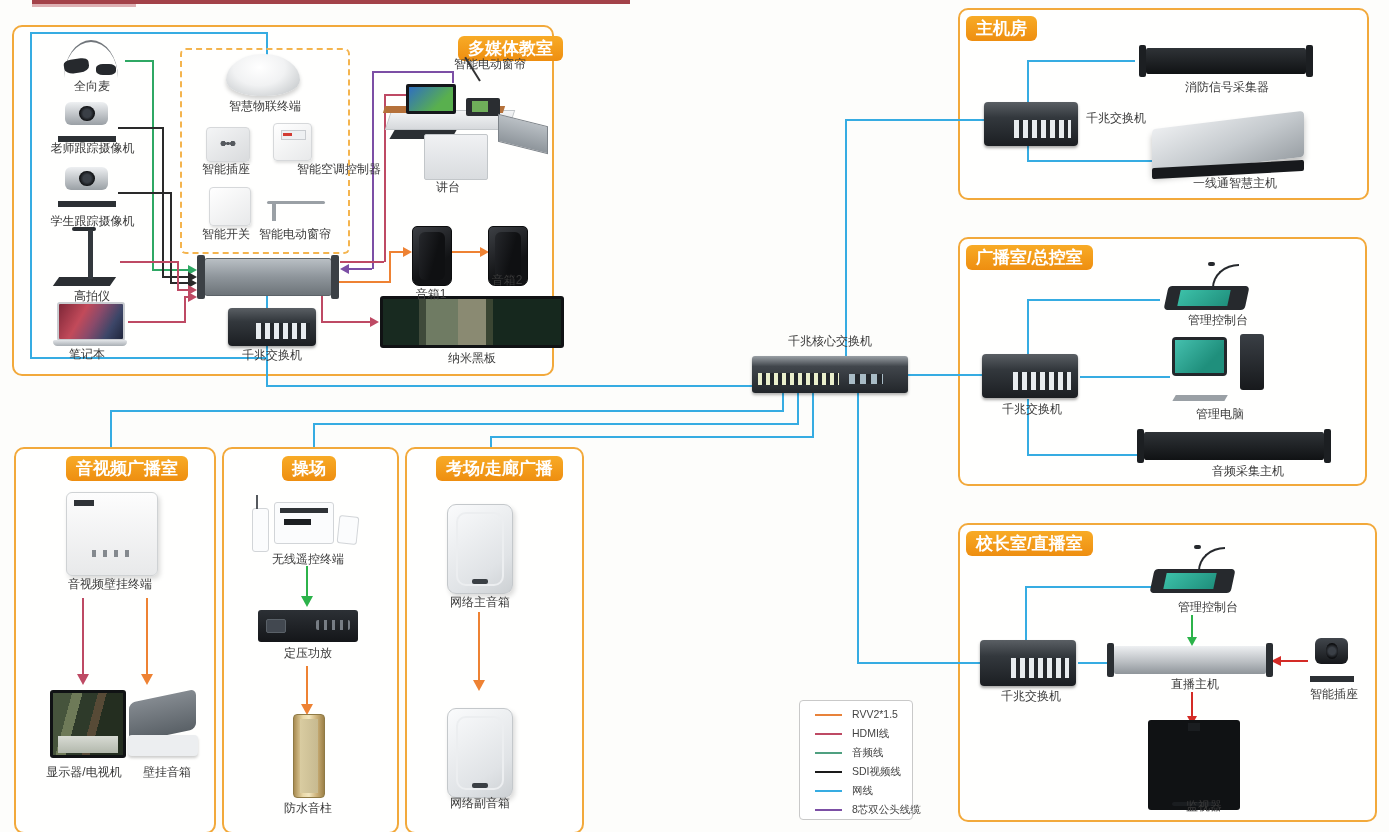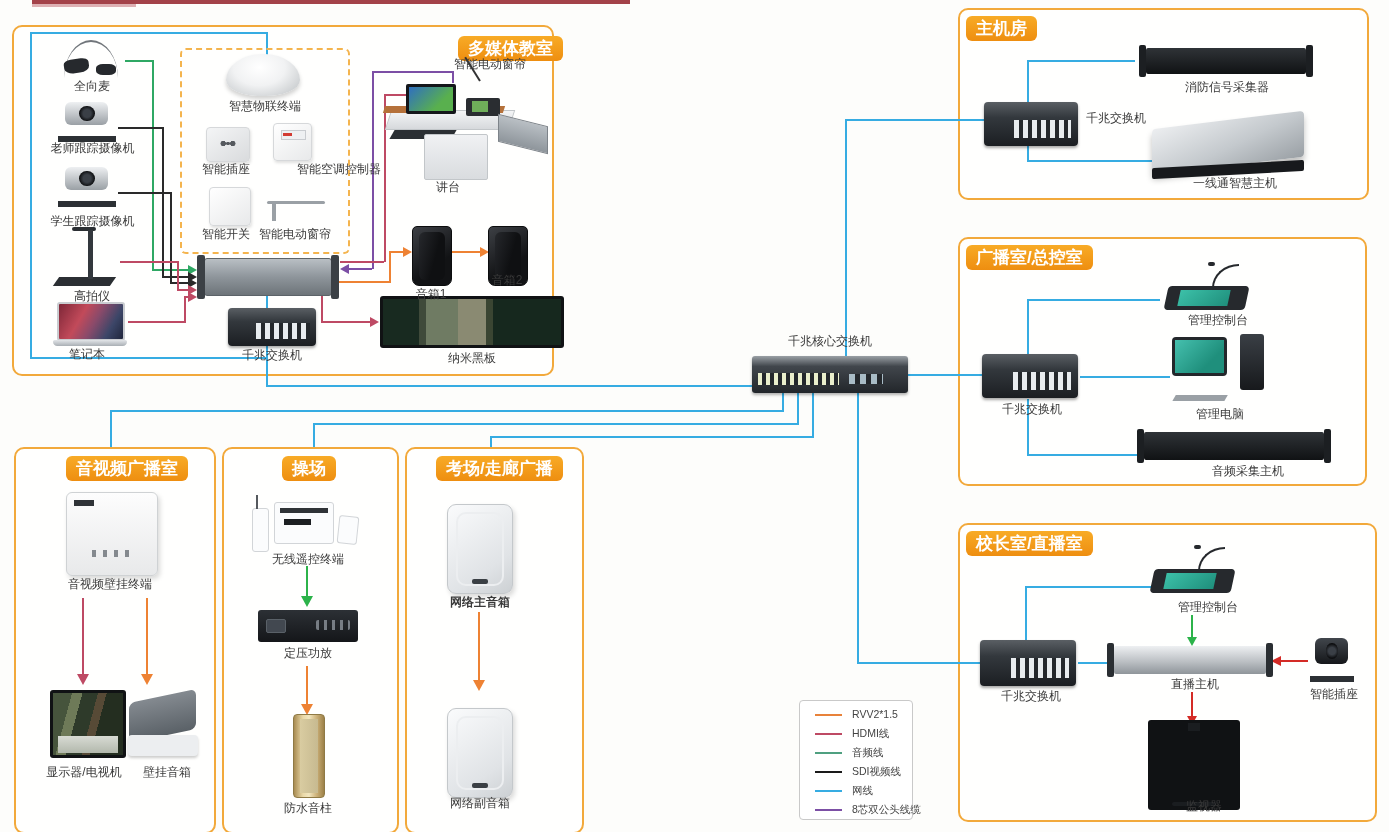--- a/index.html
+++ b/index.html
@@ -347,21 +347,21 @@
     <b class="rmt unit" style="left:22px;top:12px;width:58px;height:40px;"></b>
     <b class="rmt" style="left:86px;top:26px;width:18px;height:26px;transform:rotate(6deg);"></b>
   </div>
   <div class="lbl" style="left:264px;top:552px;width:88px;">无线遥控终端</div>
   <div class="dev amp rk" style="left:258px;top:610px;width:100px;height:32px;"></div>
   <div class="lbl" style="left:278px;top:646px;width:60px;">定压功放</div>
   <div class="dev colspk" style="left:293px;top:714px;width:30px;height:82px;"></div>
   <div class="lbl" style="left:278px;top:801px;width:60px;">防水音柱</div>
 
   <div class="dev wspk" style="left:447px;top:504px;width:64px;height:88px;"></div>
-  <div class="lbl" style="left:440px;top:595px;width:80px;font-weight:bold;">网络主音箱</div>
+  <div class="lbl" style="left:440px;top:595px;width:80px;">网络主音箱</div>
   <div class="dev wspk" style="left:447px;top:708px;width:64px;height:88px;"></div>
   <div class="lbl" style="left:440px;top:796px;width:80px;">网络副音箱</div>
 
   <div class="legend" style="left:799px;top:700px;width:112px;height:118px;">
     <div class="lg-row" style="top:4px;">
         <span class="lg-line" style="background: rgb(232, 130, 58);"></span>
         <span class="lg-txt">RVV2*1.5</span>
       </div>
     <div class="lg-row" style="top:23px;">
         <span class="lg-line" style="background: rgb(190, 74, 100);"></span>

